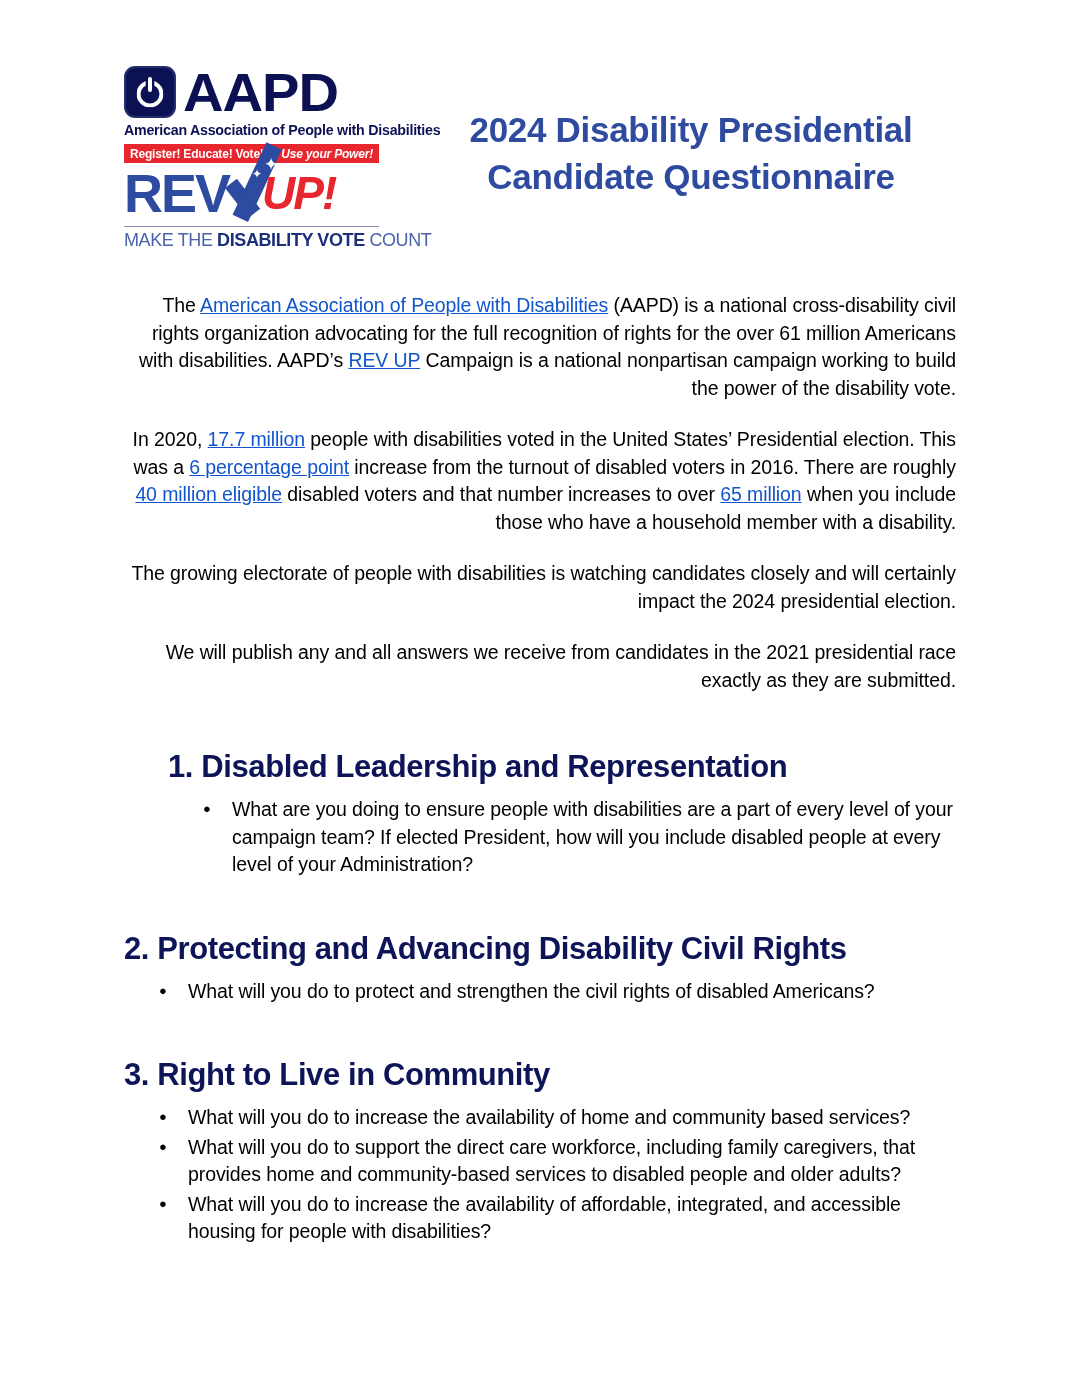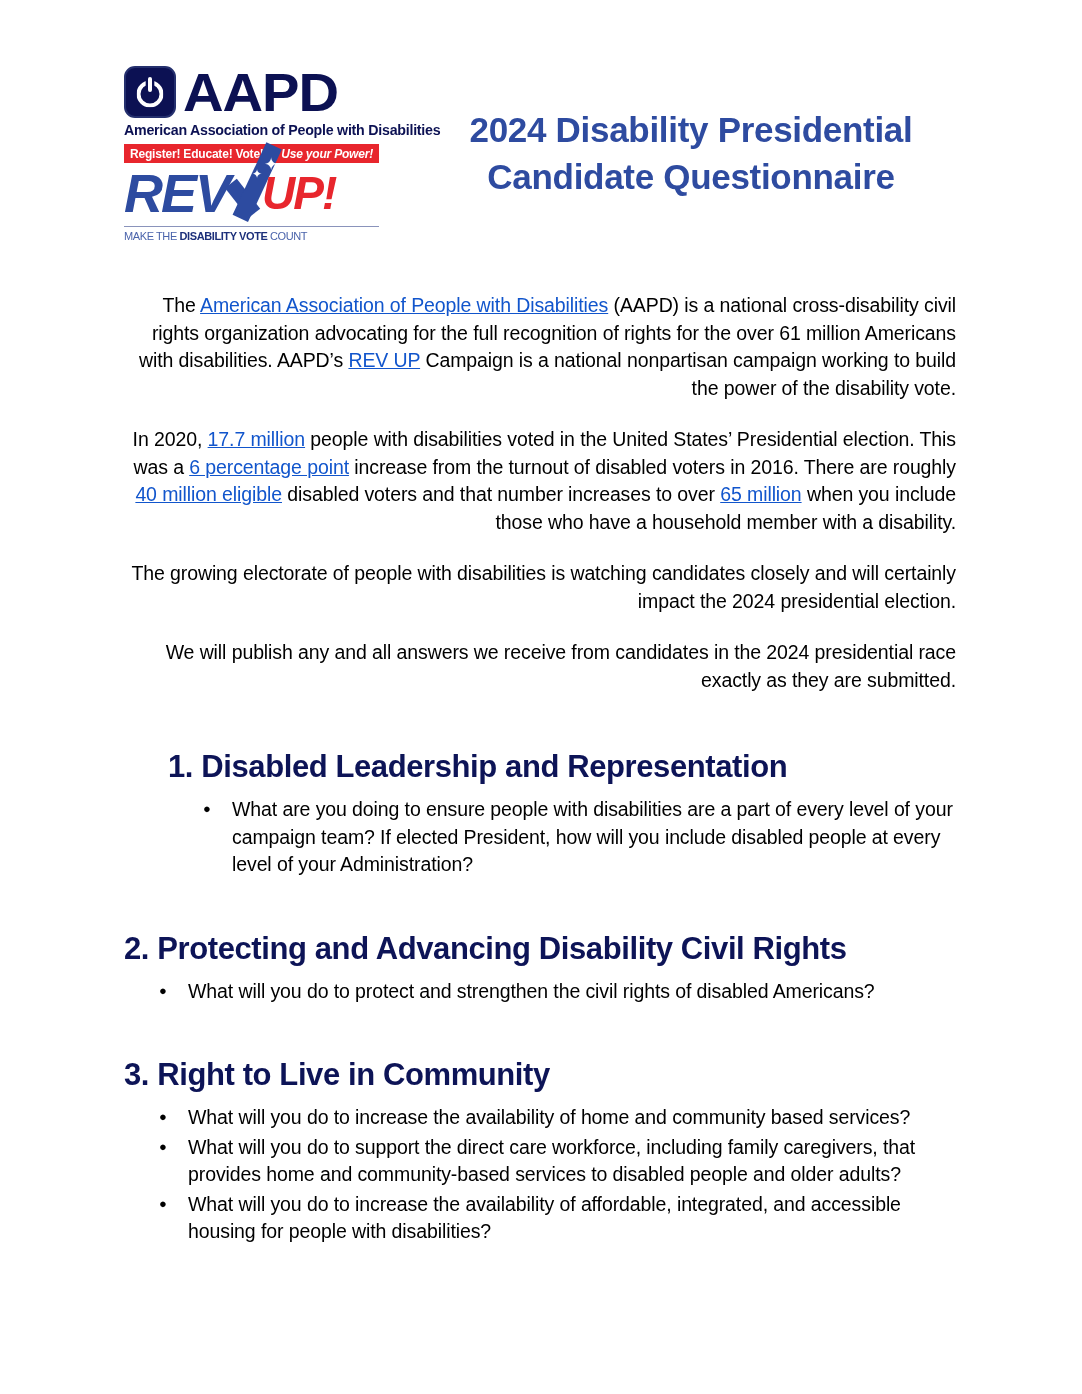--- a/index.html
+++ b/index.html
@@ -135,21 +135,20 @@
     top: 20px;
     width: 258px;
     height: 58px;
   }
   .rev-text {
     position: absolute;
     left: 0;
     top: 0;
     font-family: "Liberation Sans", sans-serif;
     font-weight: bold;
-    font-style: italic;
     font-size: 54px;
     line-height: 58px;
     color: #2d4ba0;
     letter-spacing: -2px;
     text-align: right;
   }
   .up-text {
     position: absolute;
     left: 138px;
     top: 0;
@@ -216,21 +215,21 @@
     width: 255px;
     height: 1px;
     background: #8a93bb;
   }
   .rev-footer {
     position: absolute;
     left: 0;
     top: 86px;
     width: 258px;
     font-family: "Liberation Sans", sans-serif;
-    font-size: 11px;
+    font-size: 18px;
     letter-spacing: -0.4px;
     color: #4a63ab;
     white-space: nowrap;
   }
   .rev-footer b {
     color: #1c2f7a;
     font-weight: bold;
   }
 
   .title-block {
@@ -349,21 +348,21 @@
     </div>
   </div>
 
   <div class="content">
 
     <p class="para"><span>The </span><a class="link" href="#">American Association of People with Disabilities</a><span> (AAPD) is a national cross-disability civil rights organization advocating for the full recognition of rights for the over 61 million Americans with disabilities. AAPD’s </span><a class="link" href="#">REV UP</a><span> Campaign is a national nonpartisan campaign working to build the power of the disability vote.</span></p>
 
     <p class="para"><span>In 2020, </span><a class="link" href="#">17.7 million</a><span> people with disabilities voted in the United States’ Presidential election. This was a </span><a class="link" href="#">6 percentage point</a><span> increase from the turnout of disabled voters in 2016. There are roughly </span><a class="link" href="#">40 million eligible</a><span> disabled voters and that number increases to over </span><a class="link" href="#">65 million</a><span> when you include those who have a household member with a disability.</span></p>
 
     <p class="para">The growing electorate of people with disabilities is watching candidates closely and will certainly impact the 2024 presidential election.</p>
-    <p class="para">We will publish any and all answers we receive from candidates in the 2024 presidential race exactly as they are submitted.</p>
+    <p class="para">We will publish any and all answers we receive from candidates in the 2021 presidential race exactly as they are submitted.</p>
 
     <div class="section-wrap first">
       <h2 class="section">1. Disabled Leadership and Representation</h2>
       <ul class="qlist">
         <li>What are you doing to ensure people with disabilities are a part of every level of your campaign team? If elected President, how will you include disabled people at every level of your Administration?</li>
       </ul>
     </div>
 
     <div class="section-wrap">
       <h2 class="section">2. Protecting and Advancing Disability Civil Rights</h2>

